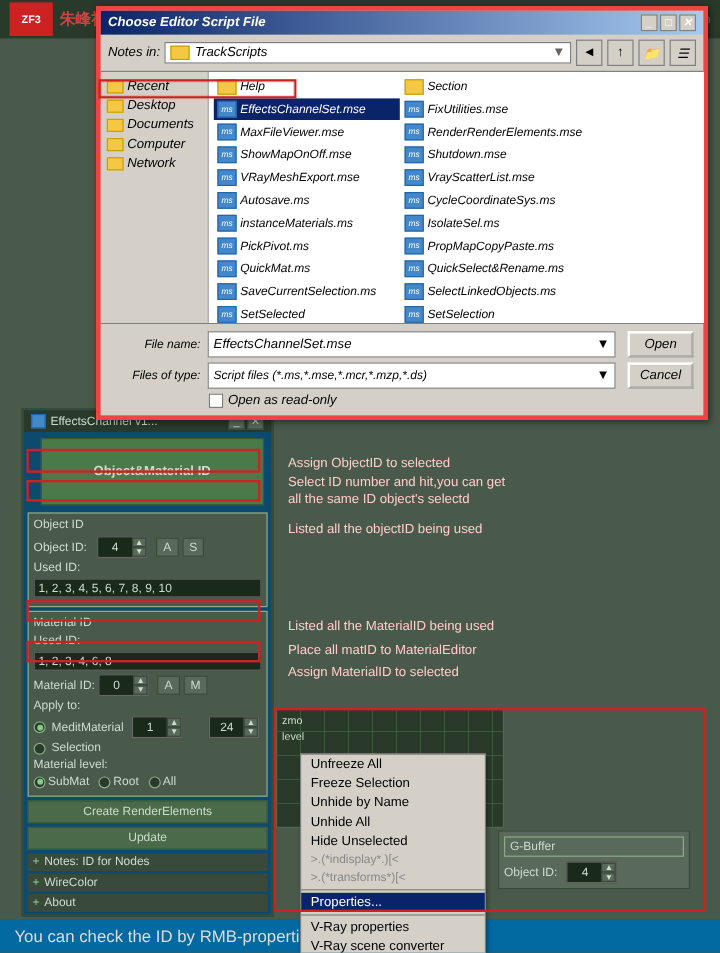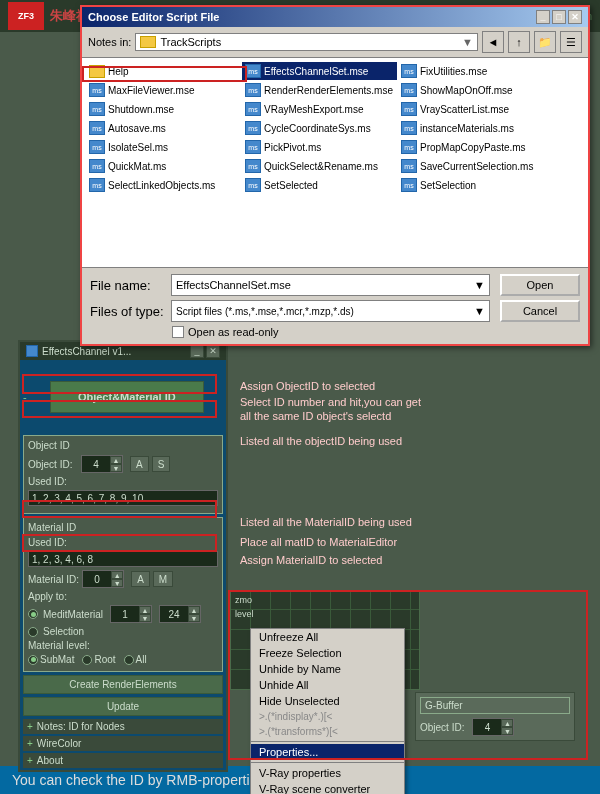--- a/index.html
+++ b/index.html
@@ -47,23 +47,24 @@
       margin-left: auto;
     }
 
     
     .file-dialog {
       position: absolute;
       top: 5px;
       left: 80px;
       width: 510px;
       background: #d4d0c8;
-      border: 2px solid #ef4444;
+      border: 4px solid #ef4444;
       box-shadow: 2px 2px 6px rgba(0,0,0,0.5);
       z-index: 20;
+      font-style: italic;
     }
     .file-dialog-titlebar {
       background: linear-gradient(to right, #0a246a, #a6caf0);
       color: white;
       padding: 3px 6px;
       font-size: 11px;
       font-weight: bold;
       display: flex;
       align-items: center;
       justify-content: space-between;
@@ -192,42 +193,43 @@
       padding: 6px 8px;
       background: #d4d0c8;
     }
     .footer-row {
       display: flex;
       align-items: center;
       margin-bottom: 4px;
     }
     .footer-label {
       width: 75px;
-      font-size: 13px;
+      font-size: 10px;
+      text-align: right;
       margin-right: 6px;
     }
     .footer-input {
       flex: 1;
       border: 1px solid #808080;
       background: white;
       padding: 2px 4px;
       font-size: 11px;
     }
     .footer-combo {
       flex: 1;
       border: 1px solid #808080;
       background: white;
       padding: 2px 4px;
       font-size: 11px;
       display: flex;
       align-items: center;
       justify-content: space-between;
     }
     .open-btn, .cancel-btn {
-      width: 80px;
+      width: 55px;
       height: 22px;
       background: #d4d0c8;
       border: 2px outset #ffffff;
       font-size: 11px;
       margin-left: 6px;
       cursor: pointer;
       text-align: center;
       line-height: 18px;
     }
     .checkbox-row {
@@ -265,25 +267,25 @@
     .effects-icon {
       width: 12px; height: 12px;
       background: #4488cc;
       border: 1px solid #2266aa;
     }
 
     .effects-header-btn {
       background: #4a7a4a;
       color: #ccddcc;
       text-align: center;
-      padding: 9px;
+      padding: 21px;
       font-size: 11px;
       font-weight: bold;
       border: 1px solid #3a5a3a;
-      margin: 19px;
+      margin: 3px;
       cursor: pointer;
     }
 
     .section-box {
       border: 1px solid #8aaa8a;
       margin: 3px;
       padding: 4px;
       background: #4a5a4a;
     }
     .section-title {
@@ -563,28 +565,54 @@
       <span>TrackScripts</span>
       <span style="margin-left:auto; color:#666;">▼</span>
     </div>
     <div class="nav-btn">◄</div>
     <div class="nav-btn">↑</div>
     <div class="nav-btn">📁</div>
     <div class="nav-btn">☰</div>
   </div>
 
   <div class="file-dialog-body">
+    <div class="file-left-panel">
+      <div class="left-panel-item">
+        <div class="folder-icon-left"></div>
+        <span>Recent</span>
+      </div>
+      <div class="left-panel-item">
+        <div class="folder-icon-left"></div>
+        <span>Desktop</span>
+      </div>
+      <div class="left-panel-item">
+        <div class="folder-icon-left"></div>
+        <span>Documents</span>
+      </div>
+      <div class="left-panel-item">
+        <div class="folder-icon-left"></div>
+        <span>Computer</span>
+      </div>
+      <div class="left-panel-item">
+        <div class="folder-icon-left"></div>
+        <span>Network</span>
+      </div>
+    </div>
 
     <div class="file-main-area">
 
       <div class="file-item">
         <div class="folder-icon-file"></div>
         <span>Help</span>
       </div>
 
+      <div class="file-item">
+        <div class="folder-icon-file"></div>
+        <span>Section</span>
+      </div>
 
       <div class="file-item selected">
         <div class="mse-icon">ms</div>
         <span>EffectsChannelSet.mse</span>
       </div>
       <div class="file-item">
         <div class="mse-icon">ms</div>
         <span>FixUtilities.mse</span>
       </div>
       <div class="file-item">
@@ -757,21 +785,21 @@
         <div class="radio-circle active"></div>
       </div>
       <span style="color:#ccddcc; font-size:10px; margin-left:2px;">MeditMaterial</span>
       <div class="spinner-box" style="margin-left:4px;">
         <span class="spinner-val">1</span>
         <div class="spinner-arrows">
           <div class="spinner-arrow">▲</div>
           <div class="spinner-arrow">▼</div>
         </div>
       </div>
-      <div class="spinner-box" style="margin-left:4px;">
+      <div class="spinner-box" style="margin-left:19px;">
         <span class="spinner-val">24</span>
         <div class="spinner-arrows">
           <div class="spinner-arrow">▲</div>
           <div class="spinner-arrow">▼</div>
         </div>
       </div>
     </div>
     <div class="row-control">
       <div class="radio-item">
         <div class="radio-circle"></div>

